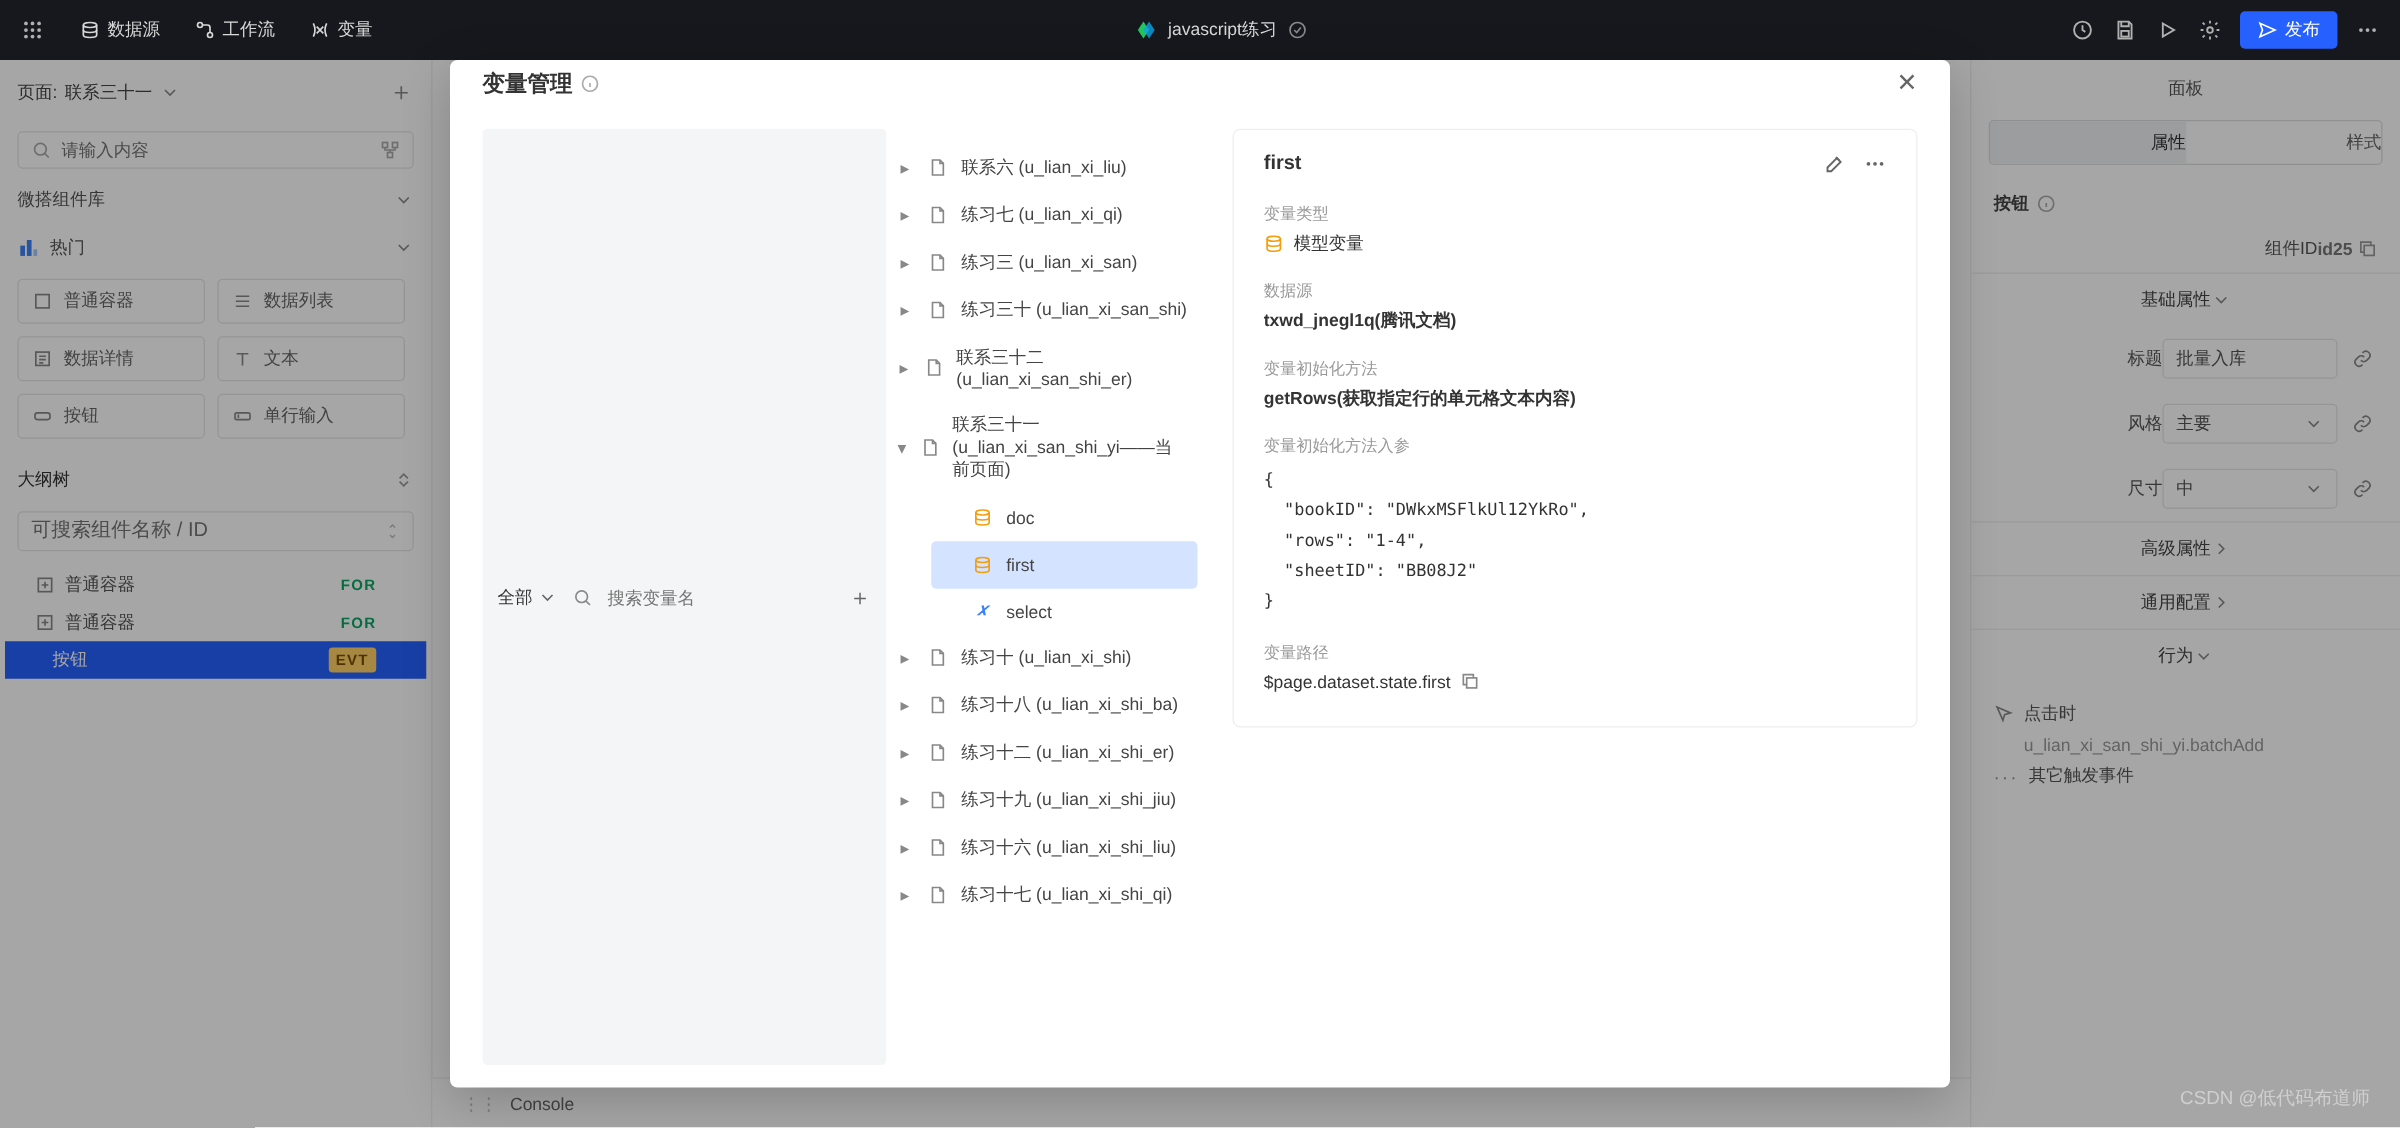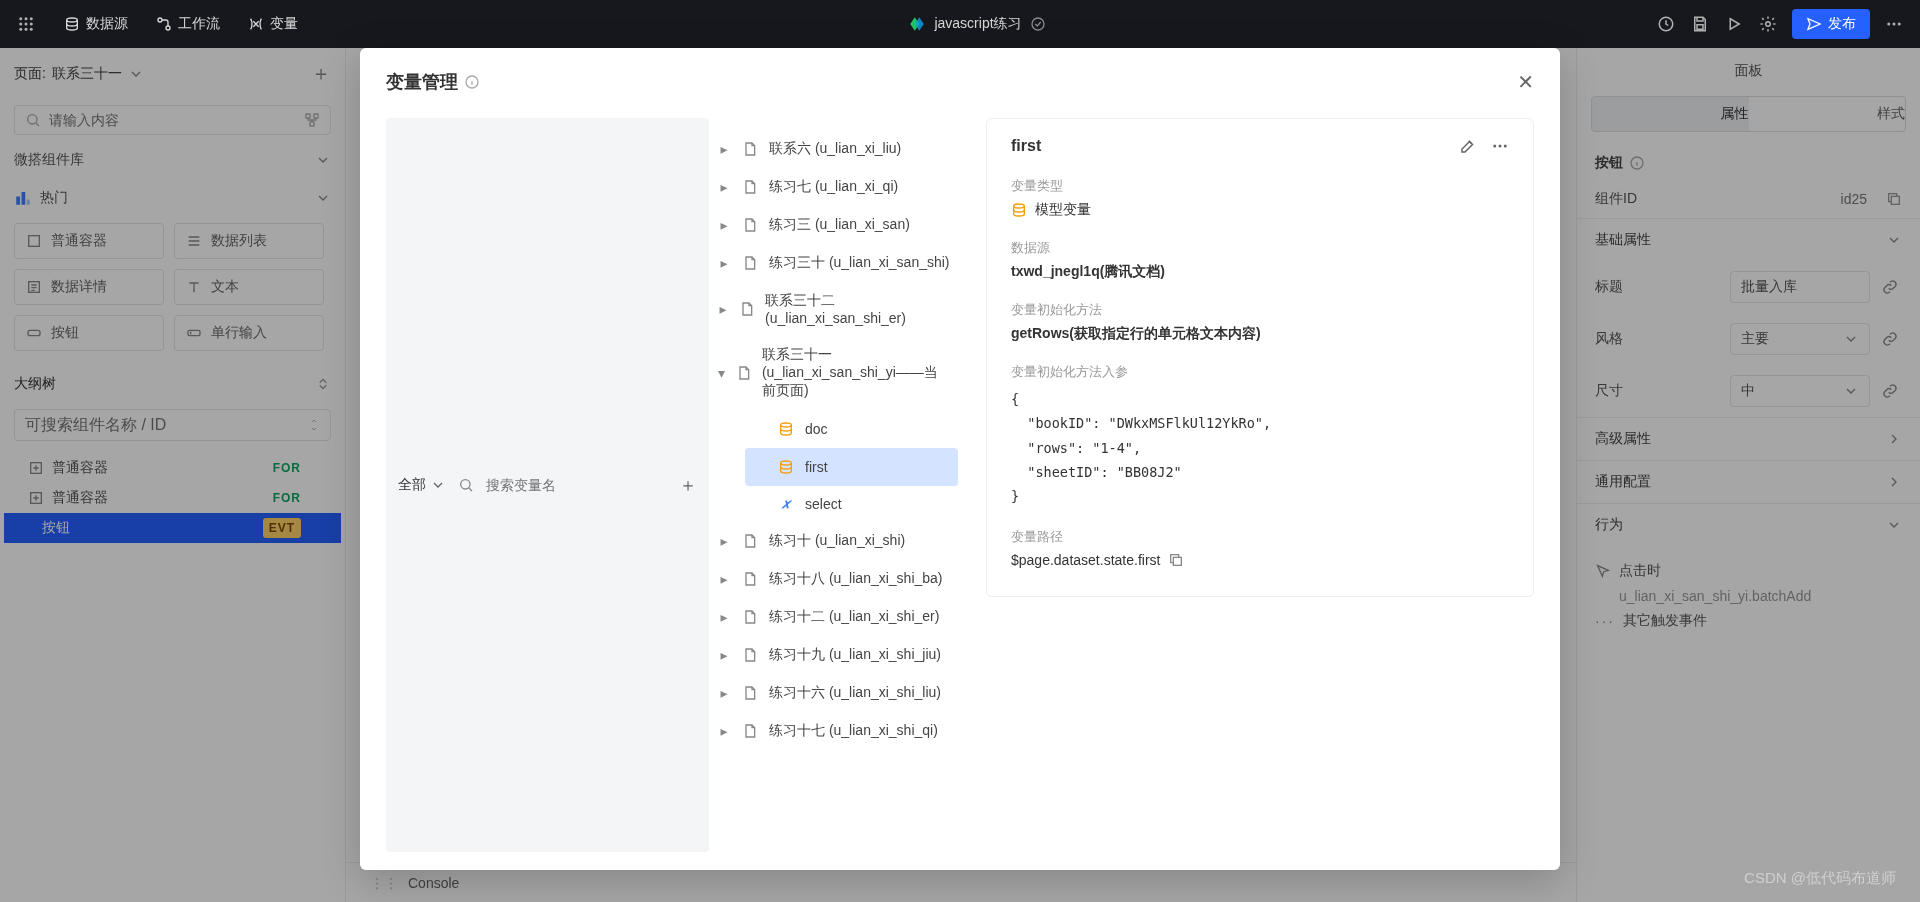--- a/index.html
+++ b/index.html
@@ -33,32 +33,32 @@
 .trow.sel { background: #2661ff; color: #fff; }
 .trow.sel .badge.evt { background: #ffd166; color: #7a4e00; }
 
 .mid { flex: 1; position: relative; }
 .right { width: 344px; border-left: 1px solid #eee; display: flex; flex-direction: column; }
 .rtitle { text-align: center; padding: 14px 0 10px; color: #555; }
 .tabs { display: flex; margin: 6px 14px; border: 1px solid #ddd; border-radius: 4px; overflow: hidden; }
 .tab { flex: 1; padding: 8px 0; text-align: right; cursor: pointer; color: #666; }
 .tab.active { background: #eef1f5; color: #333; }
 .rsect-head { display: flex; align-items: center; gap: 6px; padding: 16px 18px 8px; color: #444; font-weight: 600; }
-.rrow { display: flex; align-items: center; justify-content: space-between; padding: 10px 18px; color: #555; }
+.rrow { display: flex; align-items: center; justify-content: flex-end; padding: 10px 18px; color: #555; }
 .sel-box { display: inline-flex; align-items: center; border: 1px solid #e5e5e5; border-radius: 4px; padding: 6px 10px; gap: 10px; min-width: 140px; justify-content: space-between; background: #fff; cursor: pointer; }
 .linkico { width: 24px; height: 24px; display: inline-flex; align-items: center; justify-content: center; color: #888; margin-left: 8px; cursor: pointer; }
-.acc { border-top: 1px solid #eee; padding: 12px 18px; display: flex; align-items: center; justify-content: space-between; color: #444; cursor: pointer; }
+.acc { border-top: 1px solid #eee; padding: 12px 18px; display: flex; align-items: center; justify-content: center; color: #444; cursor: pointer; }
 .bh { padding: 12px 18px; }
 .bh-row { display: flex; align-items: center; gap: 8px; color: #555; padding: 4px 0; }
 .muted { color: #999; }
 .console { position: absolute; left: 0; right: 0; bottom: 0; height: 40px; border-top: 1px solid #eee; background: #fff; display: flex; align-items: center; padding: 0 24px; color: #666; gap: 10px; }
 
 
 .dim { position: absolute; inset: 48px 0 0 0; background: rgba(0,0,0,0.35); }
-.modal { position: absolute; top: 48px; left: 50%; transform: translateX(-50%); width: 1200px; height: 822px; background: #fff; border-radius: 6px; box-shadow: 0 10px 40px rgba(0,0,0,0.2); padding: 22px 26px 18px; display: flex; flex-direction: column; }
+.modal { position: absolute; top: 48px; left: 50%; transform: translateX(-50%); width: 1200px; height: 822px; background: #fff; border-radius: 6px; box-shadow: 0 10px 40px rgba(0,0,0,0.2); padding: 6px 26px 18px; display: flex; flex-direction: column; }
 .mhdr { display: flex; align-items: center; justify-content: space-between; margin-bottom: 24px; }
 .mtitle { font-size: 18px; font-weight: 600; display: flex; align-items: center; gap: 6px; }
 .mbody { display: flex; gap: 22px; flex: 1; min-height: 0; }
 .mleft { flex: 1; display: flex; flex-direction: row; }
 .mfilter { background: #f4f5f7; border-radius: 4px; display: flex; align-items: center; padding: 8px 12px; gap: 12px; }
 .mfilter .dd { display: inline-flex; align-items: center; gap: 4px; cursor: pointer; }
 .mfilter input { border: none; outline: none; background: transparent; flex: 1; font-size: 14px; color: #555; }
 .mlist { flex: 1; overflow: auto; margin-top: 12px; padding-right: 6px; }
 .mrow { display: flex; align-items: center; gap: 10px; padding: 10px 8px; color: #444; cursor: pointer; }
 .mrow .car { width: 14px; display: inline-flex; justify-content: center; color: #888; }
@@ -330,21 +330,21 @@
     </div>
     <div class="rsect-head">
       <span>按钮</span>
       <svg class="ico16" viewBox="0 0 24 24" fill="none" stroke="#aaa" stroke-width="2">
           <circle cx="12" cy="12" r="9"></circle>
           <path d="M12 8h.01M11 12h1v4"></path>
         </svg>
     </div>
     <div class="rrow">
       <span>组件ID</span>
-      <span style="display:flex;align-items:center;gap:19px;color:#777;">
+      <span style="display:flex;align-items:center;gap:4px;color:#777;font-weight:bold;">
         <span>id25</span>
         <svg class="ico16" viewBox="0 0 24 24" fill="none" stroke="#999" stroke-width="2">
             <rect x="8" y="8" width="12" height="12"></rect>
             <path d="M16 8V4H4v12h4"></path>
           </svg>
       </span>
     </div>
     <div class="acc">
       <span>基础属性</span>
       <svg class="ico16" viewBox="0 0 24 24" fill="none" stroke="#888" stroke-width="2">

